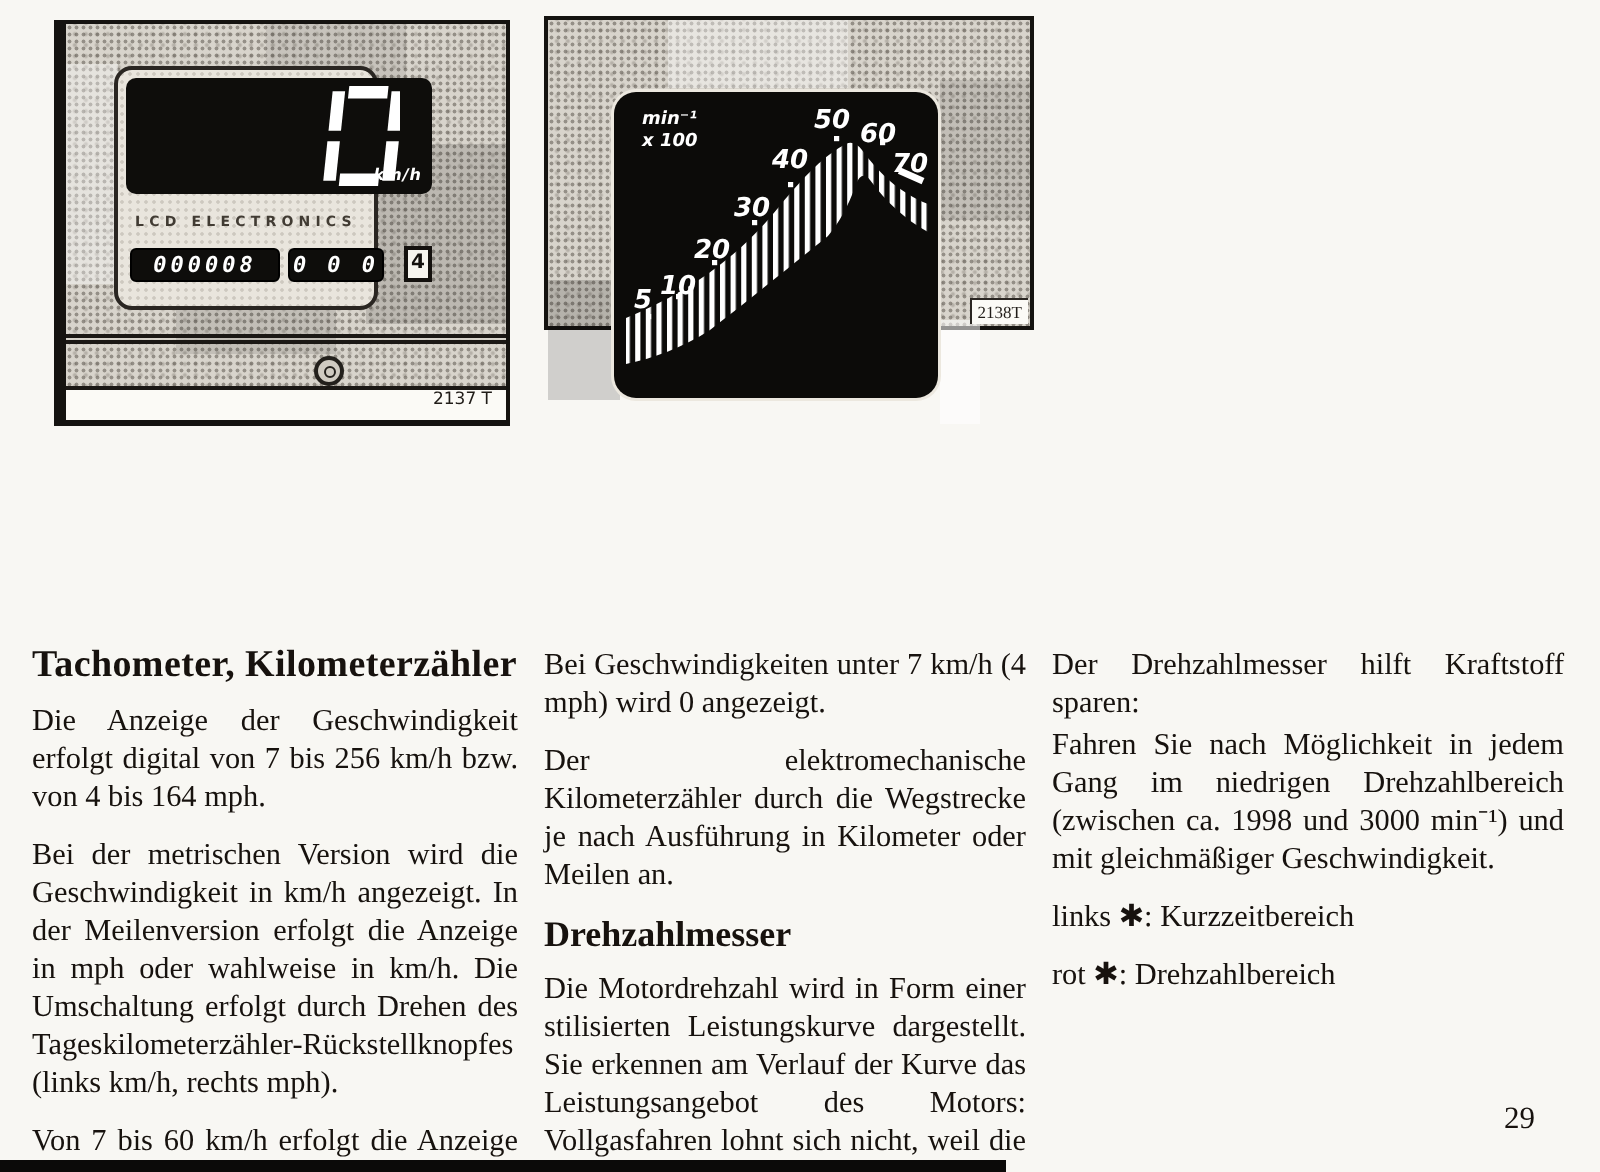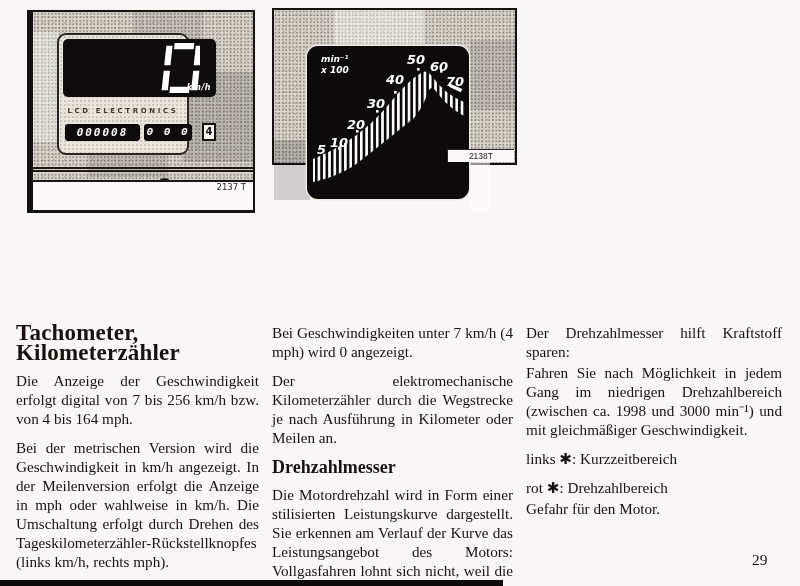--- a/index.html
+++ b/index.html
@@ -35,47 +35,47 @@
        font-size:8px;font-weight:bold;font-style:italic;letter-spacing:.5px;}
   .seven-seg{position:absolute;left:97px;top:4px;}
   .brand{position:absolute;left:0;right:0;top:72px;text-align:center;
          font-family:"DejaVu Sans",sans-serif;font-size:7px;font-weight:bold;
          letter-spacing:2.6px;color:#413b33;white-space:nowrap;}
   .odo-box{position:absolute;top:89px;height:17px;box-sizing:border-box;background:#0e0d0b;
            border:1px solid #000;border-radius:3px;color:#fff;
            font-family:"DejaVu Sans Mono",monospace;font-weight:bold;font-style:italic;
            font-size:11px;line-height:15px;text-align:center;letter-spacing:2px;}
   .odo-main{left:6px;width:75px;}
-  .odo-trip{left:85px;width:48px;font-family:Liberation Mono, monospace;}
+  .odo-trip{left:85px;width:48px;}
   .trip-knob{position:absolute;left:143px;top:88px;width:14px;height:18px;box-sizing:border-box;
              background:#f6f4ee;border:2px solid #14110e;color:#14110e;
              font-family:"DejaVu Sans",sans-serif;font-weight:bold;font-size:10px;
              line-height:14px;text-align:center;}
   .double-rule{position:absolute;left:0;right:0;top:155px;height:5px;box-sizing:border-box;
                border-top:2px solid #1b1815;border-bottom:2px solid #1b1815;}
   .knob-circle{position:absolute;left:124px;top:166px;width:15px;height:15px;border-radius:50%;
                box-sizing:border-box;border:2px solid #23201c;background:#cfcac1;
                display:flex;align-items:center;justify-content:center;}
   .knob-inner{width:6px;height:6px;border-radius:50%;border:1.5px solid #23201c;box-sizing:border-box;}
-  .label-strip{position:absolute;left:0;right:0;bottom:0;height:30px;background:#fbfaf6;
+  .label-strip{position:absolute;left:0;right:0;bottom:0;height:17px;background:#fbfaf6;
                border-top:2px solid #1b1815;text-align:right;padding-right:7px;box-sizing:border-box;
                font-family:"DejaVu Sans",sans-serif;font-size:8.5px;line-height:11px;color:#201c18;}
   
   .tach-panel{position:absolute;left:33px;top:36px;width:162px;height:153px;
               background:#0c0b09;border-radius:11px;box-shadow:0 0 0 1.5px #ece8df;}
   .tach-label-box{position:absolute;right:1px;bottom:1px;background:#fbfaf6;
                   border-top:1px solid #2a2622;border-left:1px solid #2a2622;
-                  font-family:Liberation Sans, sans-serif;font-size:8.5px;line-height:10px;
-                  padding:1px 21px;color:#201c18;}
+                  font-family:Liberation Serif, serif;font-size:8.5px;line-height:10px;
+                  padding:1px 3px;color:#201c18;}
   .tach-num{font-family:"DejaVu Sans",sans-serif;font-weight:bold;font-style:italic;fill:#fff;}
   
   .text-wrap{position:absolute;left:16px;top:323px;width:766px;display:grid;
              grid-template-columns:243px 241px 256px;column-gap:13px;}
   .col{font-size:15.2px;line-height:19px;text-align:justify;}
-  .col h2{font-size:23px;line-height:20px;margin:0 0 8px 0;letter-spacing:.2px;}
+  .col h2{font-size:19px;line-height:20px;margin:0 0 8px 0;letter-spacing:.2px;}
   .col h3{font-size:18px;line-height:20px;margin:3px 0 8px 0;}
   .col p{margin:0 0 10px 0;}
   .indent{margin-left:15px;}
   .tight{margin-bottom:2px !important;}
   .page-number{position:absolute;left:752px;top:551px;font-size:15.5px;}
   .scan-bar{position:absolute;left:0;bottom:0;width:503px;height:6px;background:#0b0a09;}
 </style>
 </head>
 <body>
 
@@ -181,18 +181,17 @@
     <p>Bei Geschwindigkeiten unter 7 km/h (4 mph) wird 0 angezeigt.</p>
     <p>Der elektromechanische Kilometerzähler durch die Wegstrecke je nach Ausführung in Kilometer oder Meilen an.</p>
     <h3>Drehzahlmesser</h3>
     <p>Die Motordrehzahl wird in Form einer stilisierten Leistungskurve dargestellt. Sie erkennen am Verlauf der Kurve das Leistungsangebot des Motors: Vollgasfahren lohnt sich nicht, weil die Leistung bei jedem Verbrennungsmotor am Ende der Kurve abnimmt. Bei Fahrzeu-</p>
   </div>
   <div class="col">
     <p class="tight">Der Drehzahlmesser hilft Kraftstoff sparen:</p>
     <p class="indent">Fahren Sie nach Möglichkeit in jedem Gang im niedrigen Drehzahlbereich (zwischen ca. 1998 und 3000 min⁻¹) und mit gleichmäßiger Geschwindigkeit.</p>
     <p>links ✱: Kurzzeitbereich</p>
     <p class="tight">rot ✱: Drehzahlbereich</p>
-    <p class="indent">Gefahr für den Motor.</p>
   </div>
 </section>
 
 <div class="page-number">29</div>
 <div class="scan-bar"></div>
 
 </body></html>

